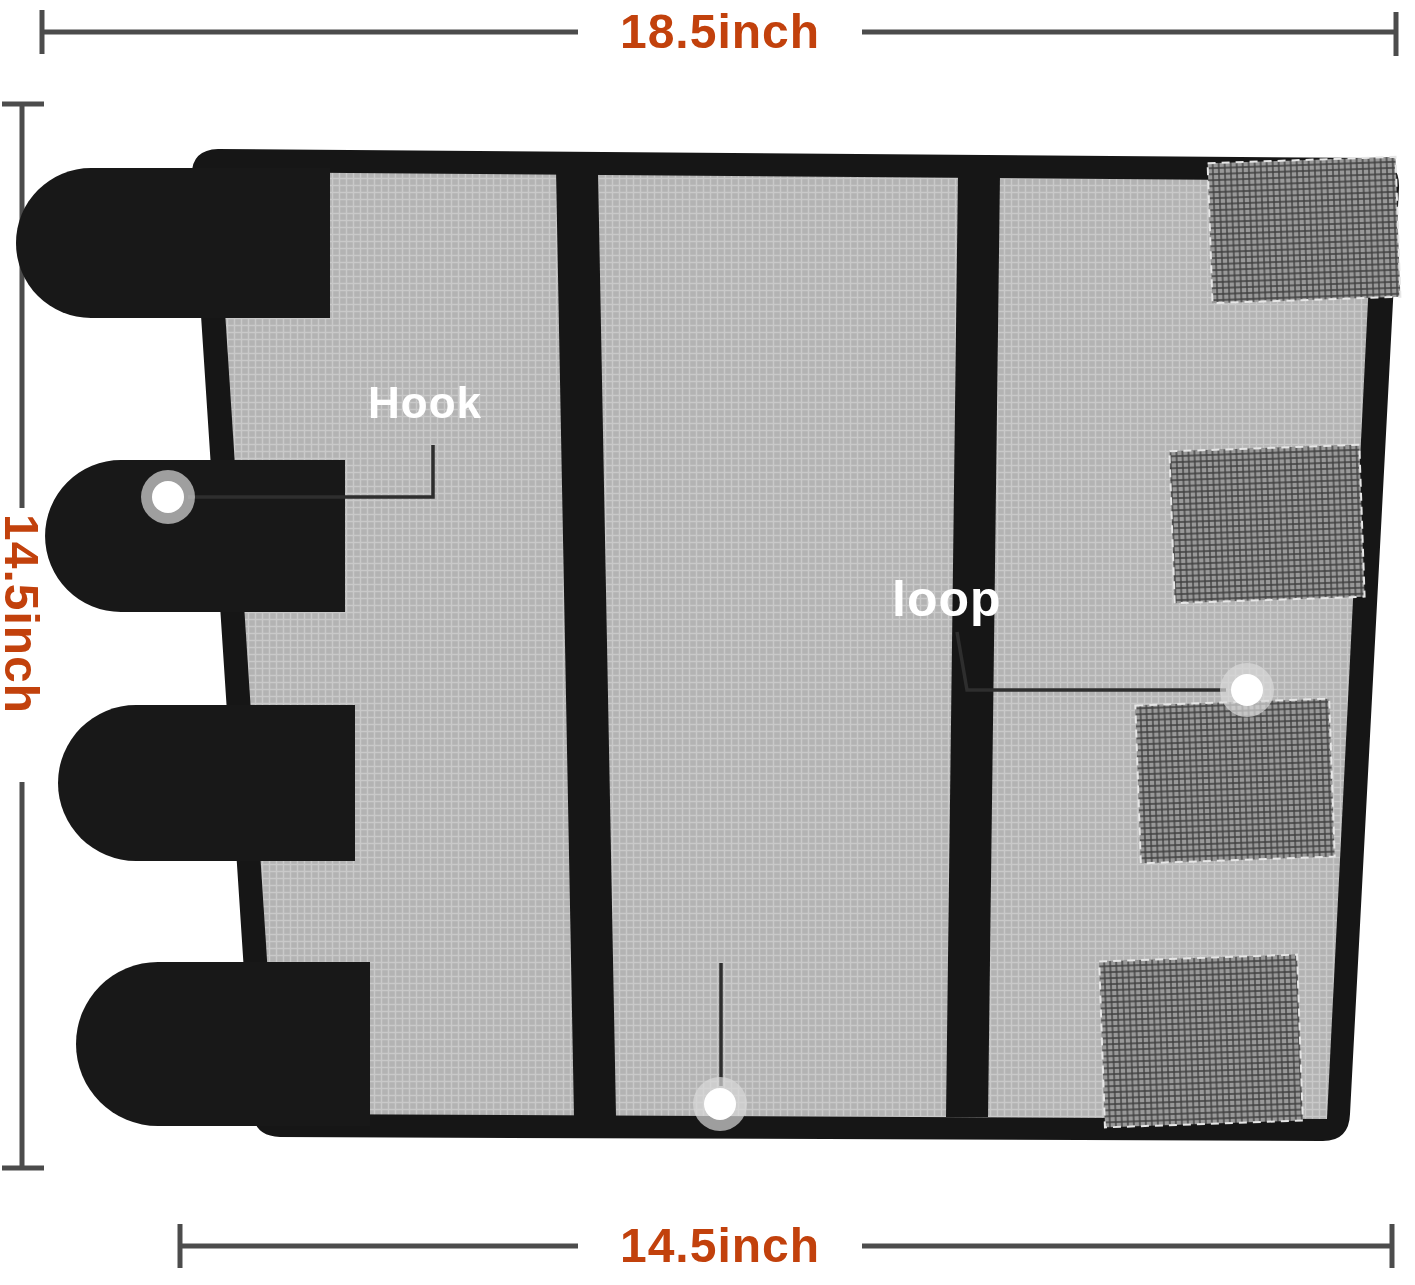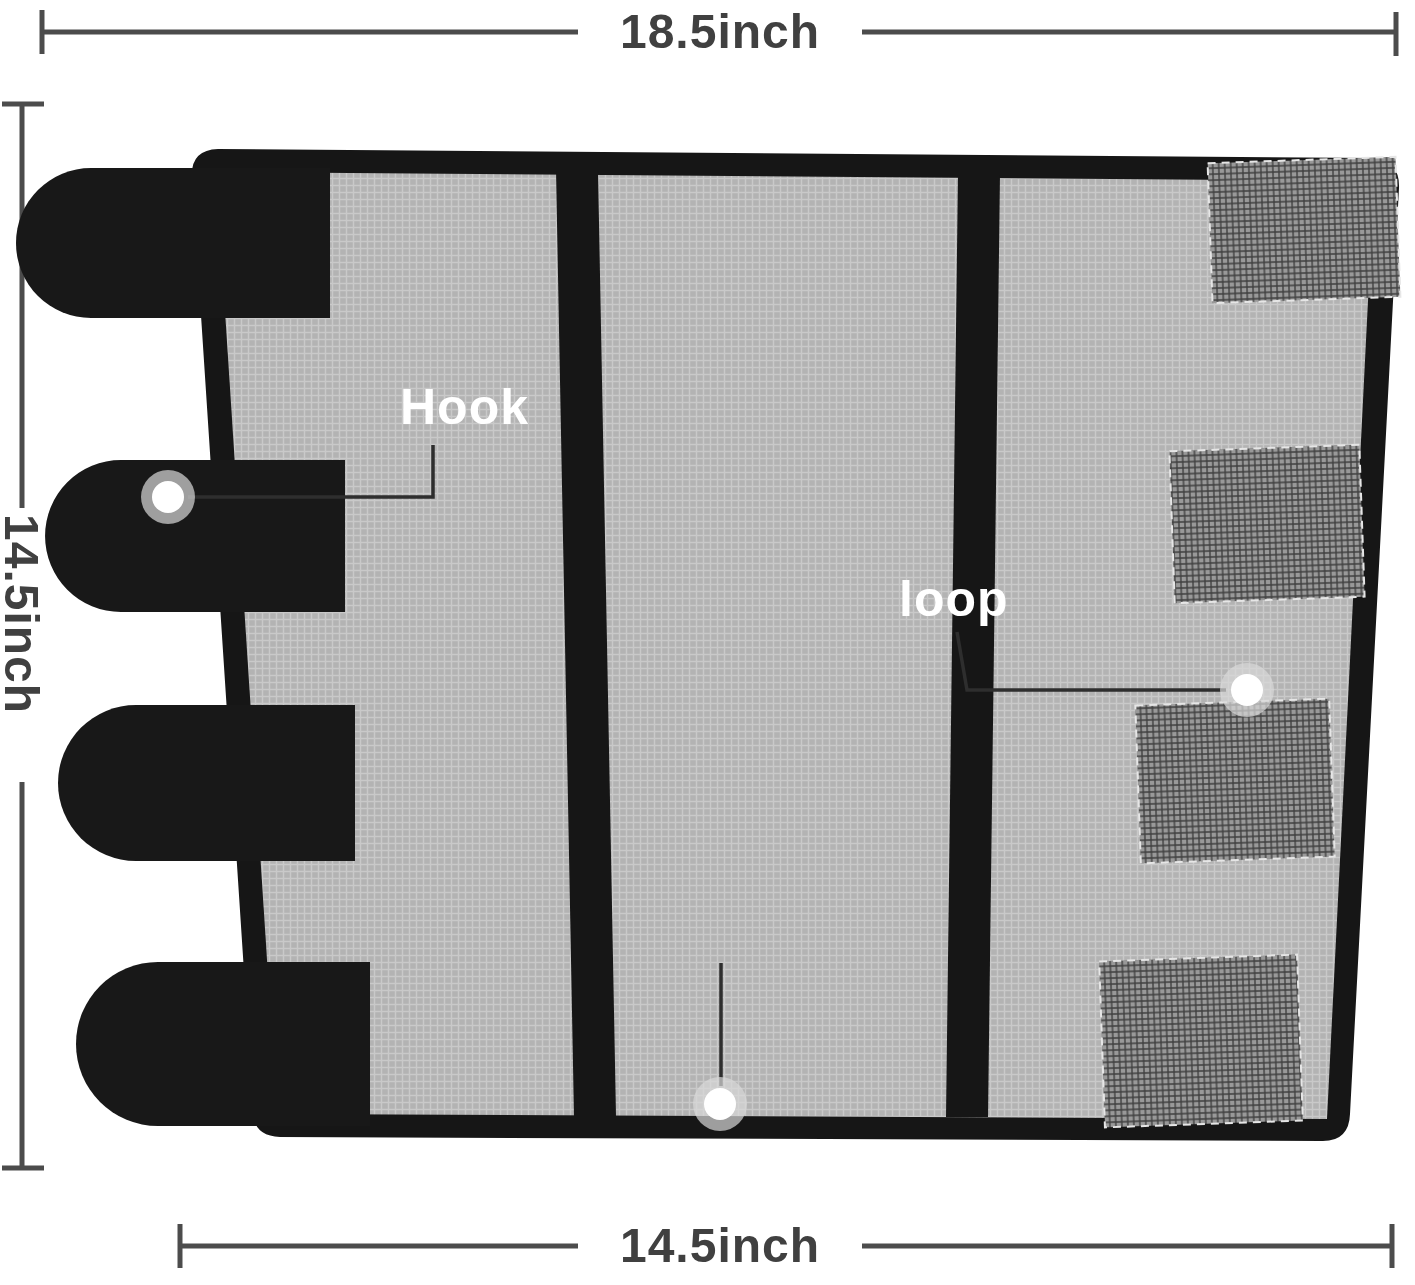--- a/index.html
+++ b/index.html
@@ -13,27 +13,27 @@
   }
   .scene { position: absolute; left: 0; top: 0; }
 
   .label {
     position: absolute;
     color: #ffffff;
     font-weight: bold;
     white-space: nowrap;
     letter-spacing: 1px;
   }
-  .label-hook { left: 400px; top: 378px; font-size: 50px; }
-  .label-loop { left: 892px; top: 570px; font-size: 50px; margin-left: 7px; }
+  .label-hook { left: 368px; top: 378px; font-size: 44px; }
+  .label-loop { left: 892px; top: 570px; font-size: 50px; }
   .label-mesh { left: 720px; top: 900px; font-size: 53px; transform: translateX(-50%); }
 
   .dim {
     position: absolute;
-    color: #404040;
+    color: #c2410c;
     font-weight: bold;
     font-size: 48px;
     white-space: nowrap;
     letter-spacing: 1px;
   }
   .dim-top    { left: 720px; top: 4px;    transform: translateX(-50%); }
   .dim-bottom { left: 720px; top: 1218px; transform: translateX(-50%); }
   .dim-left   { left: -6px;  top: 514px;  writing-mode: vertical-rl; }
 </style>
 </head>

